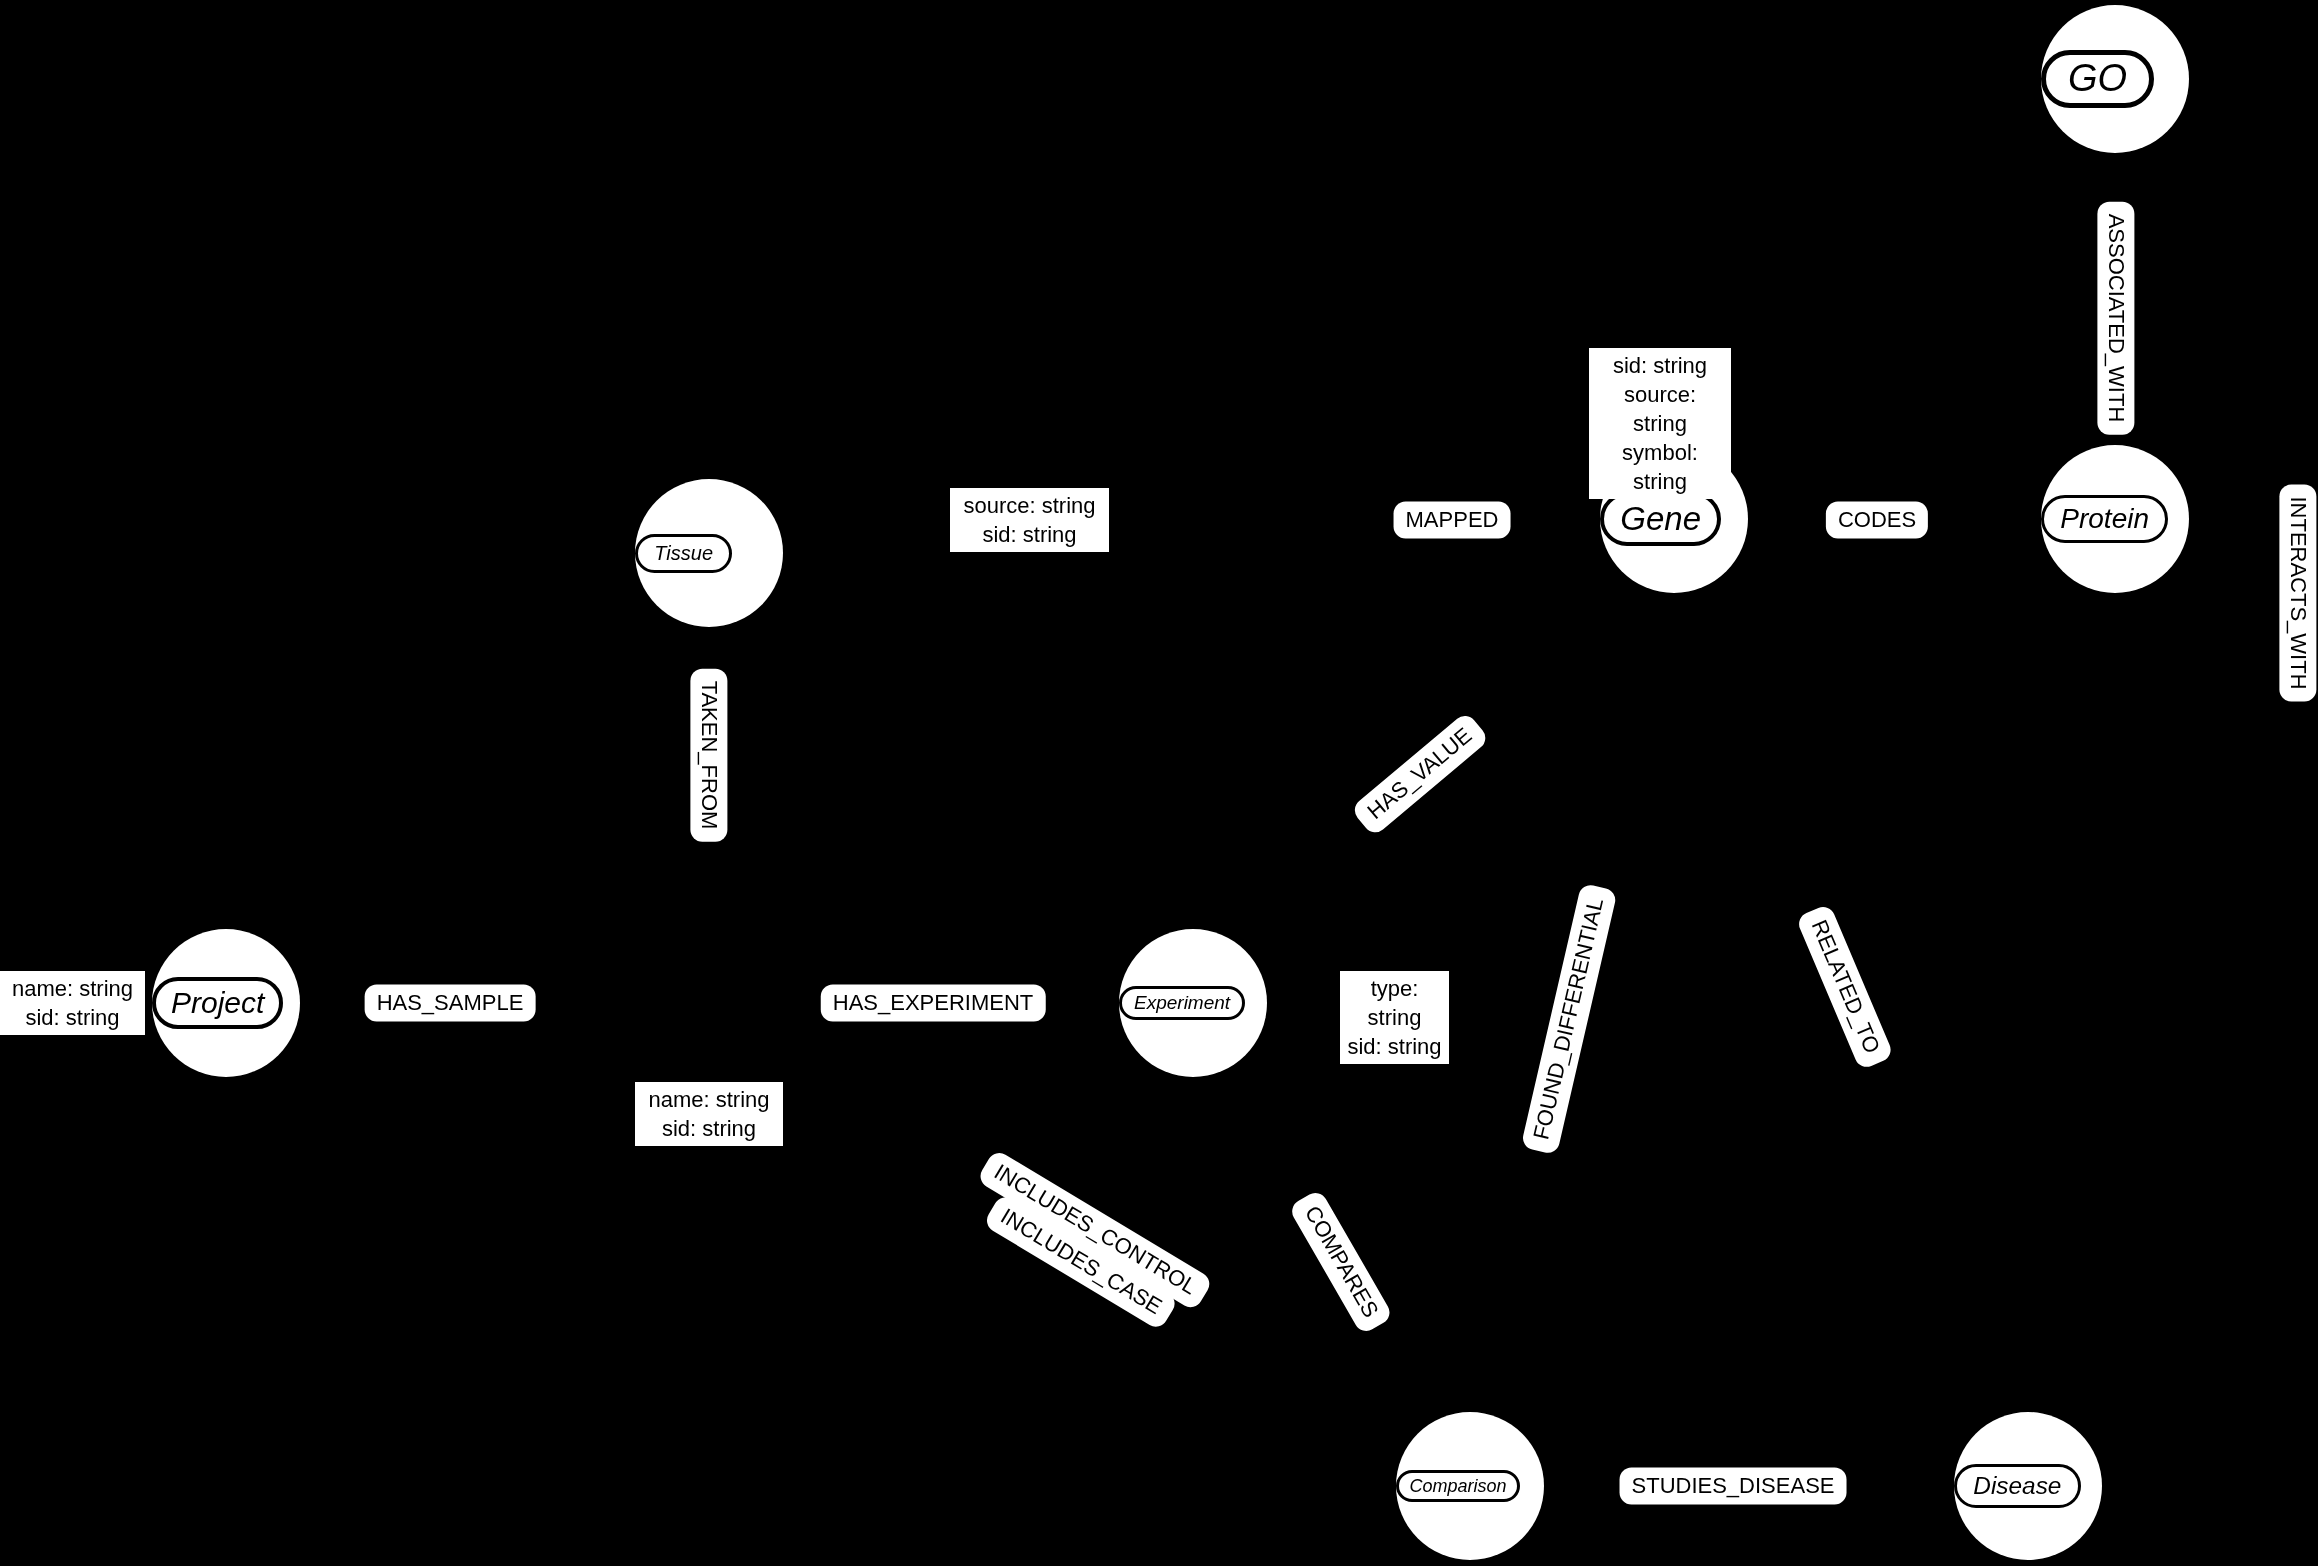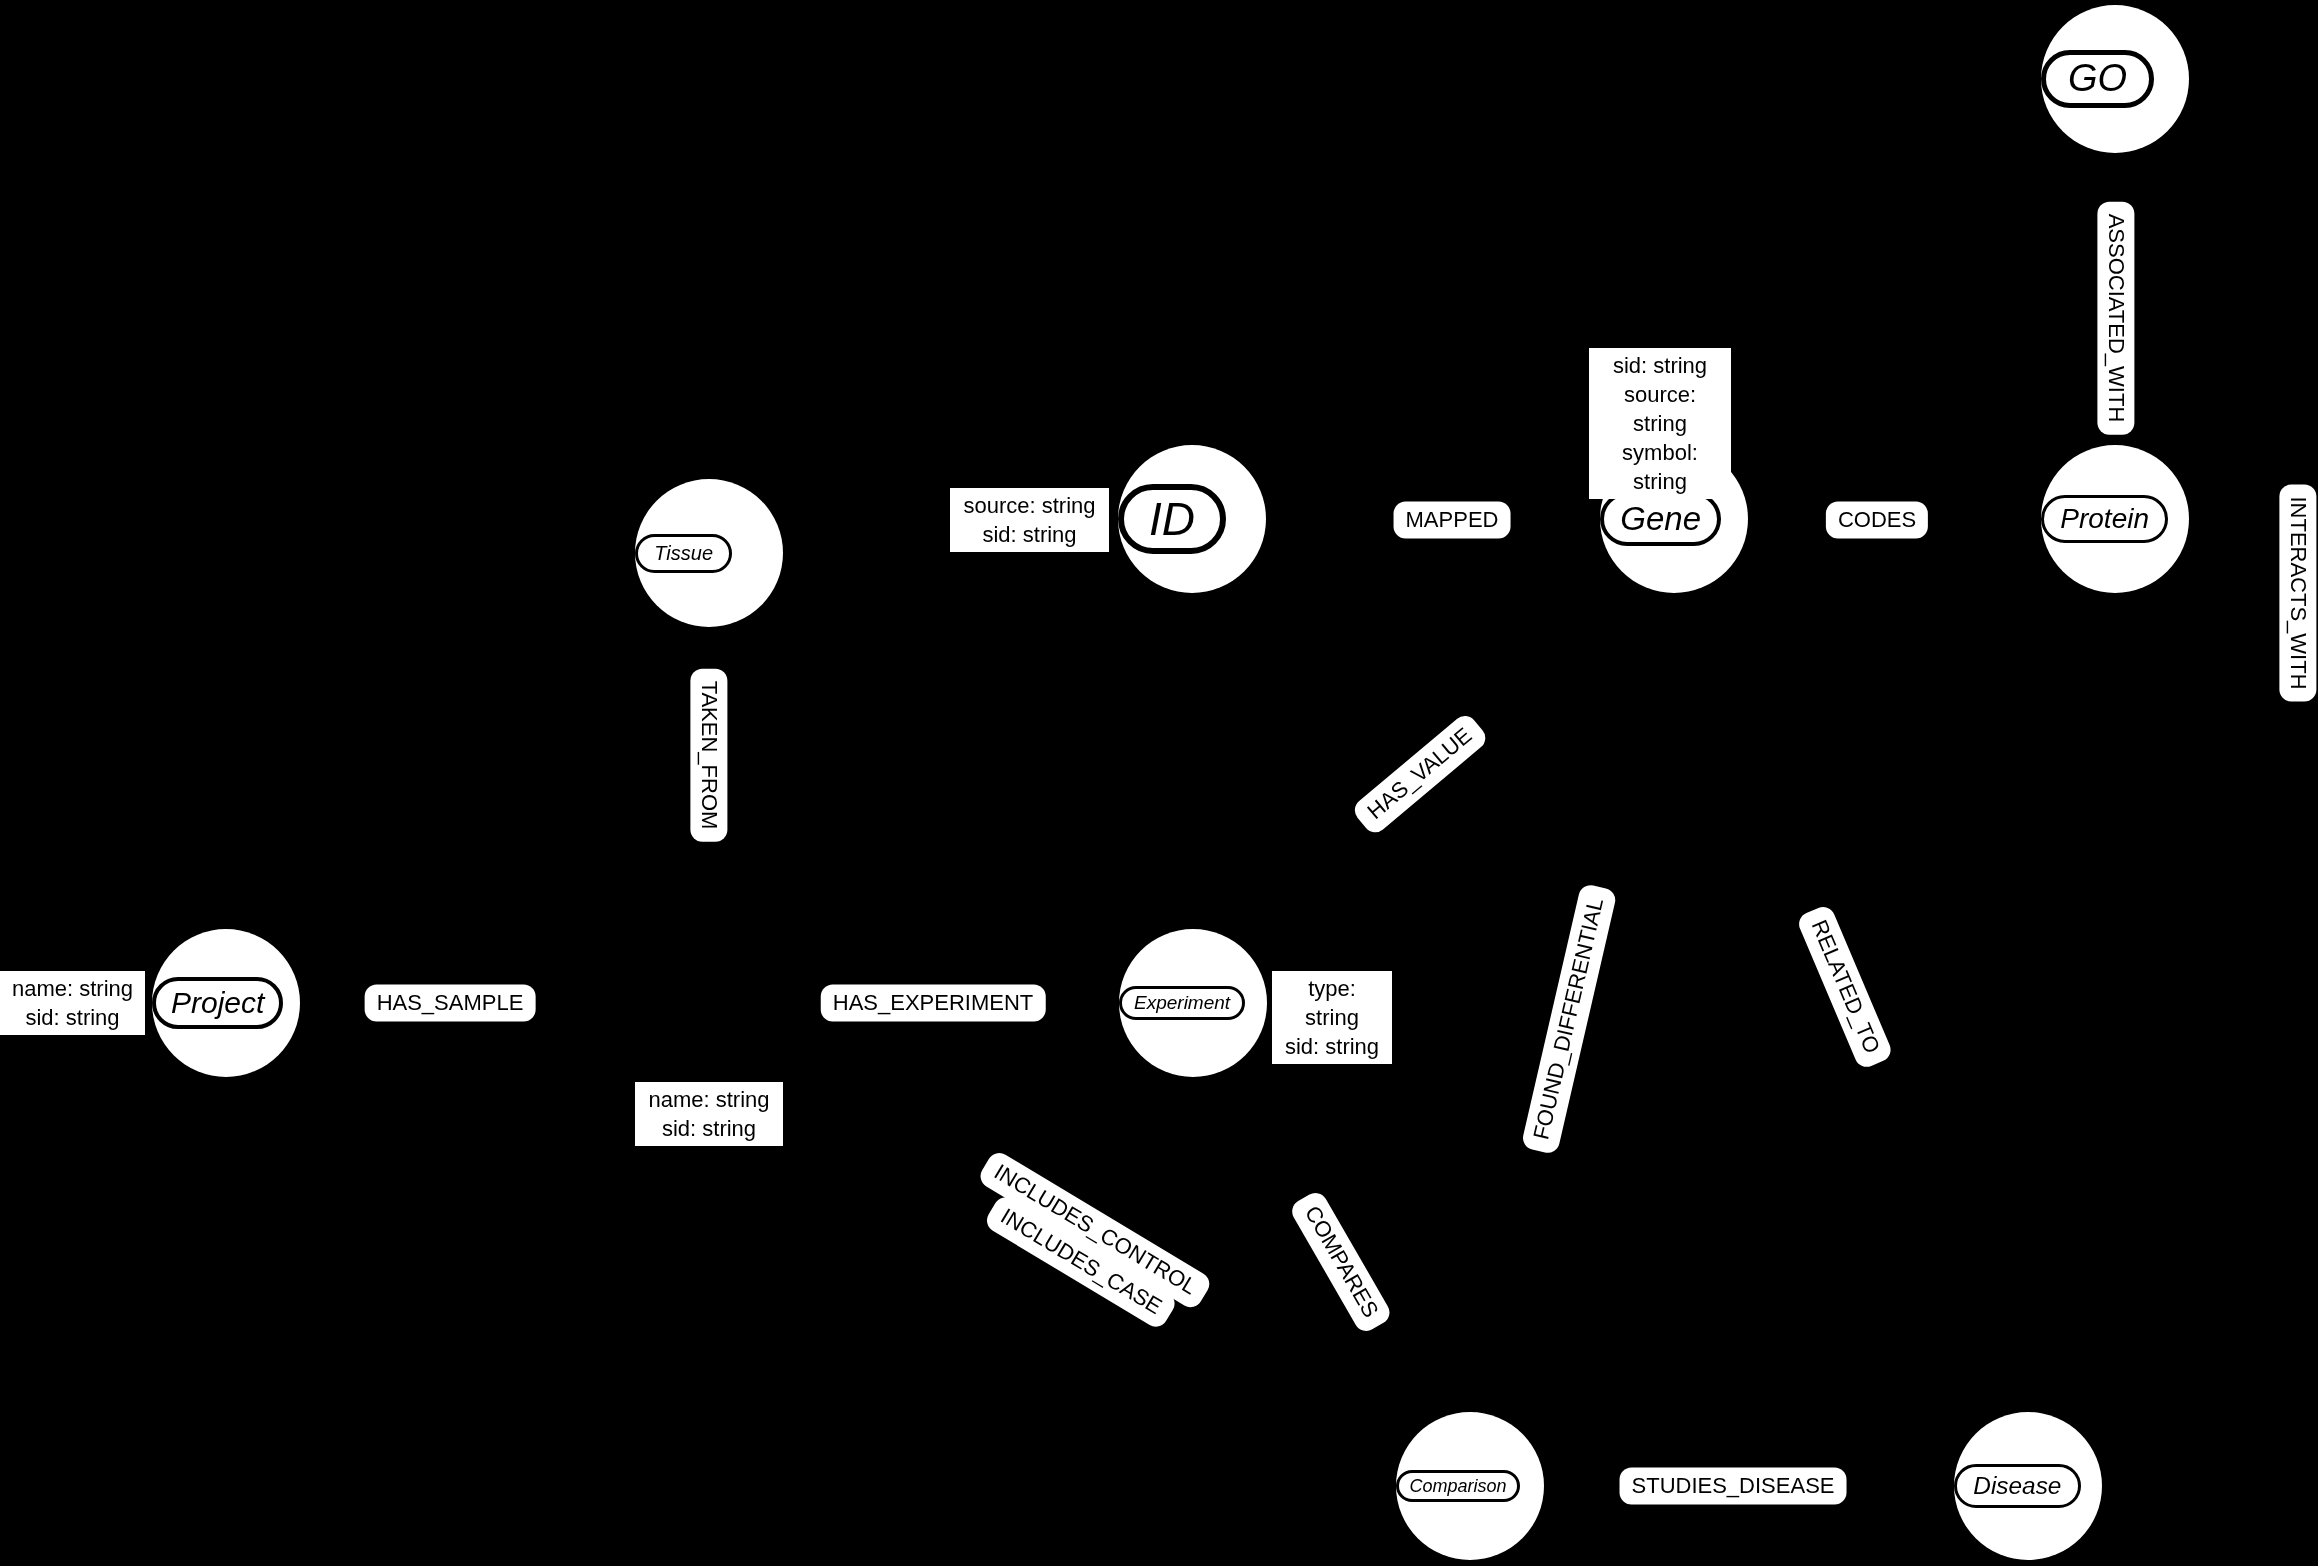--- a/index.html
+++ b/index.html
@@ -40,23 +40,20 @@
 <div class="canvas">
 
   <div class="node" style="left:2115px;top:79px">
     <span class="pill" style="font-size:38px;border-width:5.2px;padding:4.4px 22px">GO</span>
   </div>
 
   <div class="node" style="left:709px;top:553px">
     <span class="pill" style="font-size:20px">Tissue</span>
   </div>
 
-  <div class="node" style="left:1192px;top:519px">
-    <span class="pill" style="font-size:46px;border-width:6px;padding:4.4px 25px">ID</span>
-  </div>
 
   <div class="node" style="left:1674px;top:519px">
     <span class="pill" style="font-size:33px;border-width:4.4px">Gene</span>
   </div>
 
   <div class="node" style="left:2115px;top:519px">
     <span class="pill" style="font-size:28px">Protein</span>
   </div>
 
   <div class="node" style="left:226px;top:1003px">
@@ -118,19 +115,19 @@
   <div class="props" style="left:0px;top:971px;width:145px">
     <div>name: string</div>
     <div>sid: string</div>
   </div>
 
   <div class="props" style="left:635px;top:1082px;width:148px">
     <div>name: string</div>
     <div>sid: string</div>
   </div>
 
-  <div class="props" style="left:1272px;top:971px;width:120px">
+  <div class="props" style="left:1340px;top:971px;width:109px">
     <div>type: string</div>
     <div>sid: string</div>
   </div>
 
 </div>
 
 
 </body></html>

